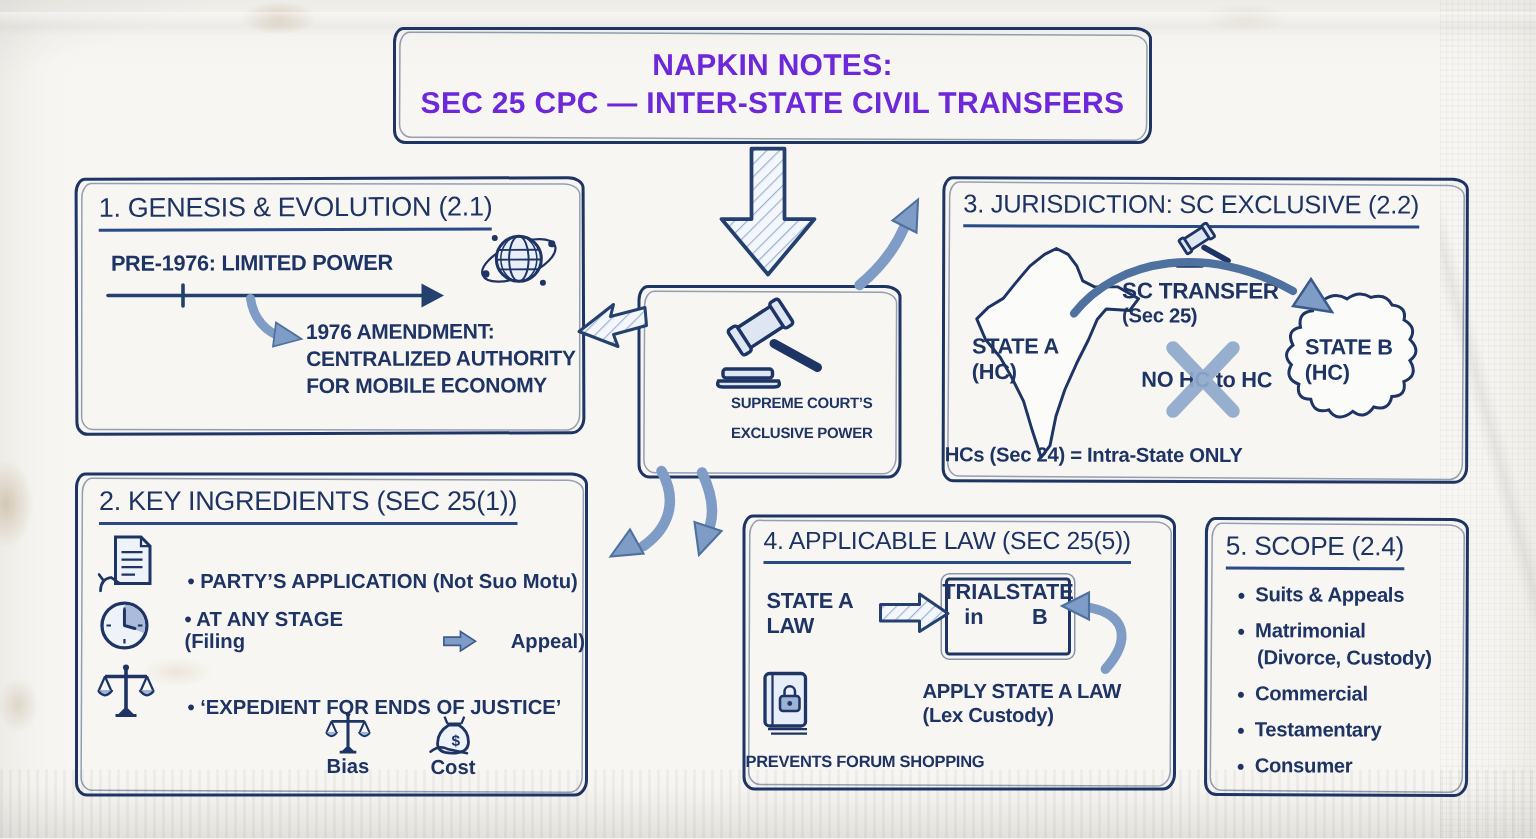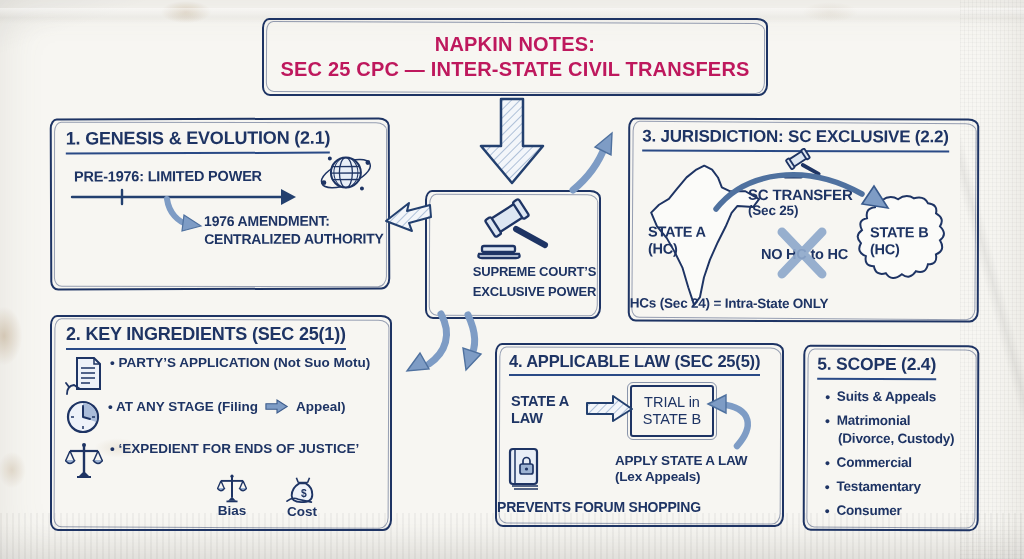--- a/index.html
+++ b/index.html
@@ -29,44 +29,44 @@
       repeating-linear-gradient(0deg, rgba(0,0,0,.025) 0 1px, transparent 1px 4px);}
   .band-bottom{position:absolute;left:0;right:0;bottom:0;height:46px;pointer-events:none;
     background:
       linear-gradient(0deg, rgba(0,0,0,.05), transparent 80%),
       repeating-linear-gradient(90deg, rgba(0,0,0,.040) 0 2px, transparent 2px 6px);}
   
   .box{position:absolute;border:2.2px solid var(--ink);background:transparent;
     border-radius:7px 11px 9px 8px / 10px 8px 11px 9px;z-index:2;}
   .box::before{content:"";position:absolute;inset:1.5px;border:1.5px solid var(--ink);
     opacity:.45;border-radius:inherit;transform:rotate(.25deg);pointer-events:none;}
-  .h{font-weight:700;letter-spacing:-.2px;position:absolute;white-space:nowrap;}
+  .h{font-weight:400;letter-spacing:-.2px;position:absolute;white-space:nowrap;}
   .hu{display:inline-block;border-bottom:2.4px solid var(--ink-soft);padding-bottom:3px;}
   .txt{position:absolute;font-weight:700;line-height:1.16;letter-spacing:-.2px;}
   .ctr{text-align:left;}
   svg{display:block;}
   .icon{position:absolute;}
   
   #title-box{left:262px;top:18px;width:502px;height:74px;display:flex;flex-direction:column;
     justify-content:center;text-align:center;font-weight:700;}
-  #title-box .t{font-size:20px;letter-spacing:.2px;line-height:1.25;color:#be185d;}
+  #title-box .t{font-size:20px;letter-spacing:.2px;line-height:1.25;color:#6d28d9;}
   
   #center-box{left:425px;top:190px;width:172px;height:125px;text-align:center;}
-  #center-box .cl{position:absolute;left:0;right:0;font-size:13px;font-weight:700;letter-spacing:-.2px;padding-left:43px;}
-  
-  .row{position:absolute;display:flex;align-items:flex-start;gap:7px;font-weight:700;}
+  #center-box .cl{position:absolute;left:0;right:0;font-size:10px;font-weight:700;letter-spacing:-.2px;padding-left:43px;}
+  
+  .row{position:absolute;display:flex;align-items:flex-end;gap:22px;font-weight:700;}
   .factor{position:absolute;text-align:center;font-weight:700;font-size:13.5px;}
   .factor svg{margin:0 auto 1px;}
   .bullet-row{position:absolute;display:flex;gap:7px;font-weight:700;font-size:13.5px;letter-spacing:-.2px;}
   .bullet-row .b{font-size:14px;}
   
   #trial-box{position:absolute;left:133px;top:40px;width:80px;height:48px;border:2.2px solid var(--ink);
     border-radius:3px;outline:1.5px solid rgba(30,52,100,.5);outline-offset:2px;
-    display:flex;flex-direction:column;justify-content:center;text-align:center;
-    font-size:14.5px;font-weight:400;line-height:1.15;}
+    display:flex;flex-direction:row;justify-content:center;text-align:center;
+    font-size:14.5px;font-weight:700;line-height:1.15;}
   #connectors{position:absolute;inset:0;z-index:3;pointer-events:none;}
 </style>
 </head>
 <body>
 
 <div id="stage">
   <div id="napkin"></div>
   <div class="crease-top"></div>
   <div class="band-right"></div>
   <div class="band-bottom"></div>
@@ -148,20 +148,21 @@
         <circle cx="50" cy="13" r="2.4" fill="#1e3464"></circle>
       <circle cx="44" cy="39" r="2" fill="#1e3464"></circle>
         <circle cx="12" cy="9" r="2" fill="#1e3464"></circle>
       <circle cx="28" cy="23" r="15" fill="#e8eef7" stroke="#1e3464" stroke-width="2"></circle>
       <ellipse cx="28" cy="23" rx="6.5" ry="15" fill="none" stroke="#1e3464" stroke-width="1.3"></ellipse>
       <ellipse cx="28" cy="23" rx="12" ry="15" fill="none" stroke="#1e3464" stroke-width="1"></ellipse>
       <path d="M14,17 h28 M13,23.5 h30 M14,30 h28" fill="none" stroke="#1e3464" stroke-width="1.3"></path>
     </svg>
     <div class="txt" style="left:152px;top:93px;font-size:14px">1976 AMENDMENT:</div>
     <div class="txt" style="left:152px;top:111px;font-size:14px">CENTRALIZED AUTHORITY</div>
+    <div class="txt" style="left:152px;top:129px;font-size:14px">FOR MOBILE ECONOMY</div>
   </div>
 
   <div class="box" style="left:628px;top:118px;width:347px;height:200px;transform:rotate(.15deg)">
     <div class="h" style="left:12px;top:7px;font-size:17px">
       <span class="hu">3. JURISDICTION: SC EXCLUSIVE (2.2)</span>
     </div>
     <svg class="icon" style="left:12px;top:42px" width="135" height="152" viewBox="0 0 135 155">
       <path d="M62,4 L70,8 L76,16 L80,26 L88,30 L104,30 L118,38 L112,46 L96,45 L90,52 L84,66 L76,82 L68,100 L62,118 L58,138 L52,146 L46,128 L40,108 L32,92 L24,78 L14,66 L8,52 L16,44 L26,38 L34,28 L44,16 L54,8 Z" fill="rgba(255,255,255,.55)" stroke="#1e3464" stroke-width="2" stroke-linejoin="round"></path>
     </svg>
     <div class="txt ctr" style="left:18px;top:104px;width:78px;font-size:14.5px">
@@ -272,23 +273,23 @@
     <svg class="icon" style="left:10px;top:100px" width="34" height="46" viewBox="0 0 34 46">
       <rect x="3" y="4" width="27" height="35" rx="3" fill="#e8eef7" stroke="#1e3464" stroke-width="2.2"></rect>
       <path d="M8,4 v35" stroke="#1e3464" stroke-width="1.5"></path>
       <path d="M5,41 h26 M7,44 h24" stroke="#1e3464" stroke-width="1.5"></path>
       <rect x="13" y="19" width="13" height="10" rx="2" fill="#9db3d3" stroke="#1e3464" stroke-width="1.7"></rect>
       <path d="M16,19 v-3 a3.5,3.5 0 0 1 7,0 v3" fill="none" stroke="#1e3464" stroke-width="1.7"></path>
       <circle cx="19.5" cy="24" r="1.6" fill="#1e3464"></circle>
     </svg>
     <div class="txt ctr" style="left:118px;top:108px;width:162px;font-size:13.5px">
       <div>APPLY STATE A LAW</div>
-        <div>(Lex Appeals)</div>
-    </div>
-    <div class="txt ctr" style="left:0;right:0;bottom:10px;font-size:14px">PREVENTS FORUM SHOPPING</div>
+        <div>(Lex Custody)</div>
+    </div>
+    <div class="txt ctr" style="left:0;right:0;bottom:10px;font-size:11px">PREVENTS FORUM SHOPPING</div>
   </div>
 
   <div class="box" style="left:803px;top:345px;width:172px;height:182px;transform:rotate(.2deg)">
     <div class="h" style="left:12px;top:7px;font-size:17.5px">
       <span class="hu">5. SCOPE (2.4)</span>
     </div>
     <div class="bullet-row" style="left:20px;top:42px">
       <span class="b">•</span>
         <span>Suits &amp; Appeals</span>
     </div>

